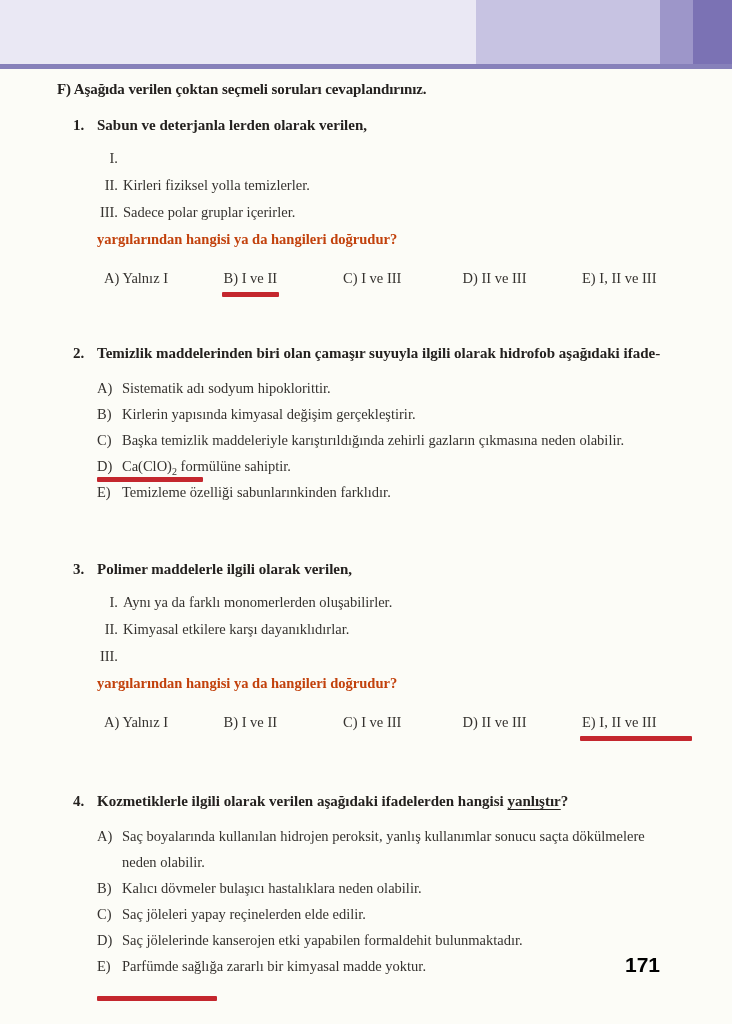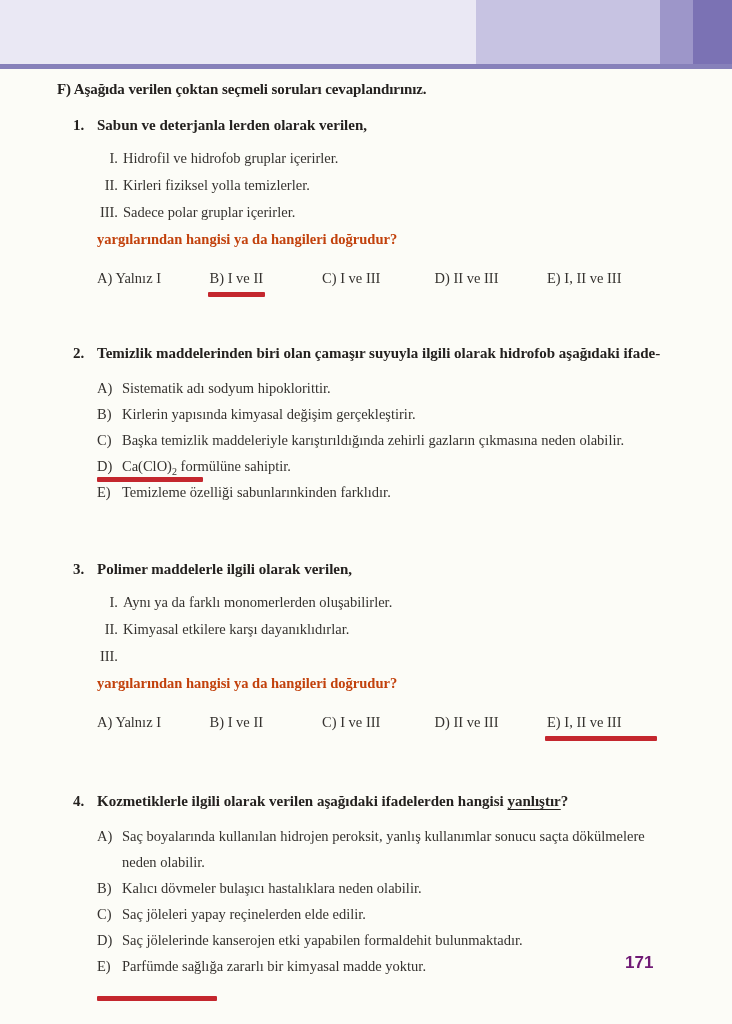--- a/index.html
+++ b/index.html
@@ -35,21 +35,21 @@
   .q-title { flex: 1; }
 
   .statements { margin-top: 7px; }
   .statement { display: flex; line-height: 27px; }
   .st-num { width: 45px; text-align: right; flex-shrink: 0; }
   .st-text { margin-left: 5px; }
 
   .q-stem { font-weight: bold; color: #c2410c; line-height: 27px; }
 
   .choices-row { display: flex; margin-top: 14px; line-height: 22px; margin-left: 24px; }
-  .choice { width: 112.5px; position: relative; flex-shrink: 0; }
+  .choice { width: 112.5px; position: relative; flex-shrink: 0; margin-left: 7px; }
   .choice:last-child { width: auto; }
   .choice.marked::after {
     content: ""; position: absolute; left: -2px; top: 25px; height: 4.5px;
     background: #c4272e; border-radius: 1px;
   }
   .choice.mark-sm::after { width: 57px; }
   .choice.mark-lg::after { width: 112px; }
 
   .lettered { margin-top: 9px; }
   .l-option { display: flex; line-height: 26px; position: relative; margin-left: 24px; }
@@ -59,21 +59,21 @@
     content: ""; position: absolute; left: 0; top: 24px; width: 106px; height: 4.5px;
     background: #c4272e; border-radius: 1px;
   }
   sub { font-size: 10px; line-height: 0; }
   .u { text-decoration: underline; text-underline-offset: 2.5px; }
 
   .answer-line { height: 4.5px; background: #c4272e; border-radius: 1px; margin-left: 24px; width: 120px; margin-top: 17px; }
 
   .page-number {
     position: absolute; left: 625px; top: 953px;
-    font-weight: bold; font-size: 17px; color: #701a75;
+    font-weight: bold; font-size: 21px; color: #000000;
     font-family: "Liberation Sans", sans-serif;
   }
 </style>
 </head>
 <body>
 
 <div class="header">
   <div class="seg seg-mid"></div>
   <div class="seg seg-dark"></div>
   <div class="seg seg-darkest"></div>
@@ -85,21 +85,20 @@
   <div class="section-title">F) Aşağıda verilen çoktan seçmeli soruları cevaplandırınız.</div>
 
   <div class="question" id="q1">
     <div class="q-head">
       <span class="q-num">1.</span>
       <span class="q-title">Sabun ve deterjanla lerden olarak verilen,</span>
     </div>
     <div class="statements">
       <div class="statement">
         <span class="st-num">I.</span>
-        <span class="st-text">Hidrofil ve hidrofob gruplar içerirler.</span>
       </div>
       <div class="statement">
         <span class="st-num">II.</span>
         <span class="st-text">Kirleri fiziksel yolla temizlerler.</span>
       </div>
       <div class="statement">
         <span class="st-num">III.</span>
         <span class="st-text">Sadece polar gruplar içerirler.</span>
       </div>
     </div>

